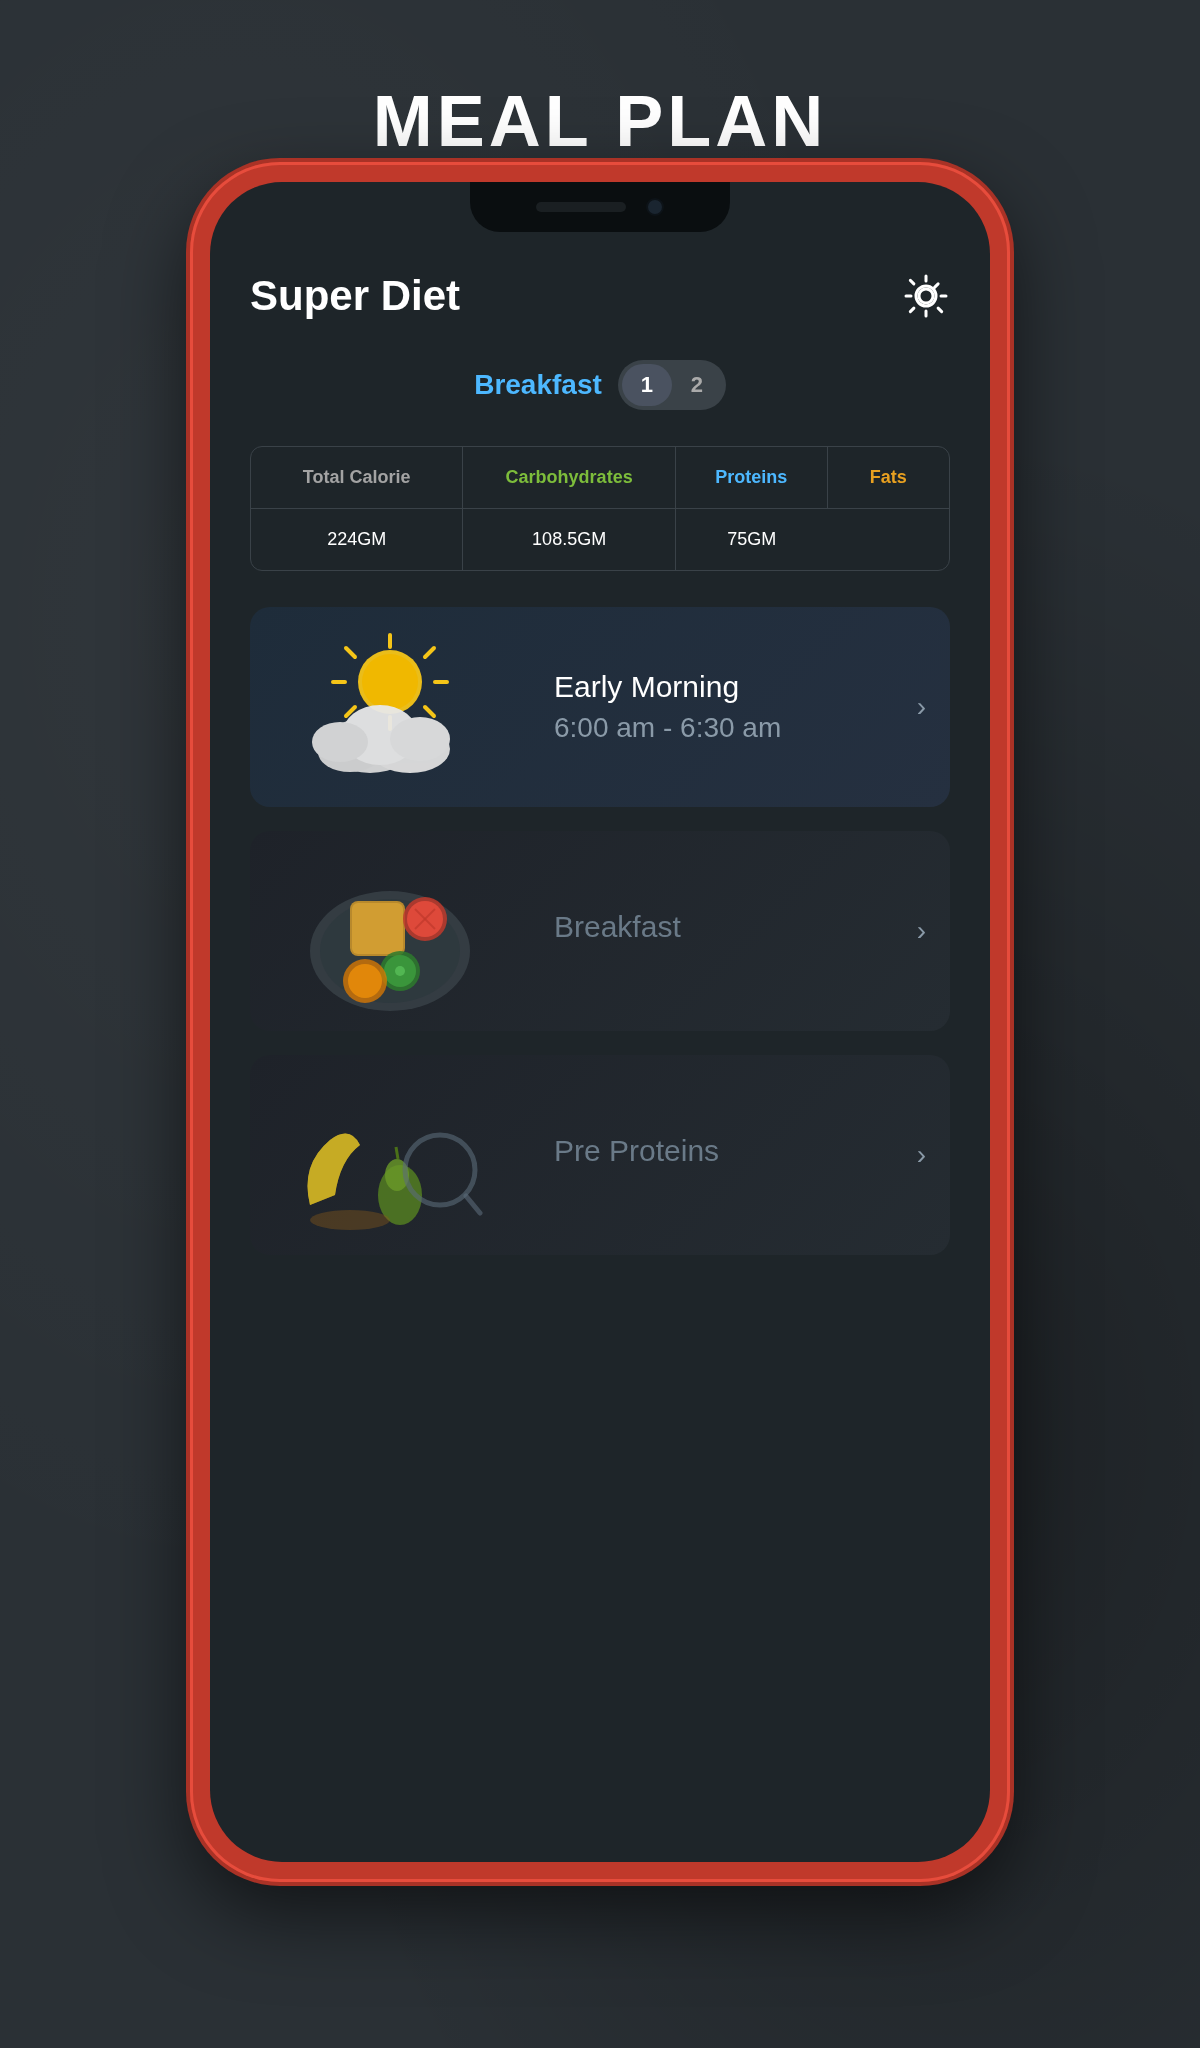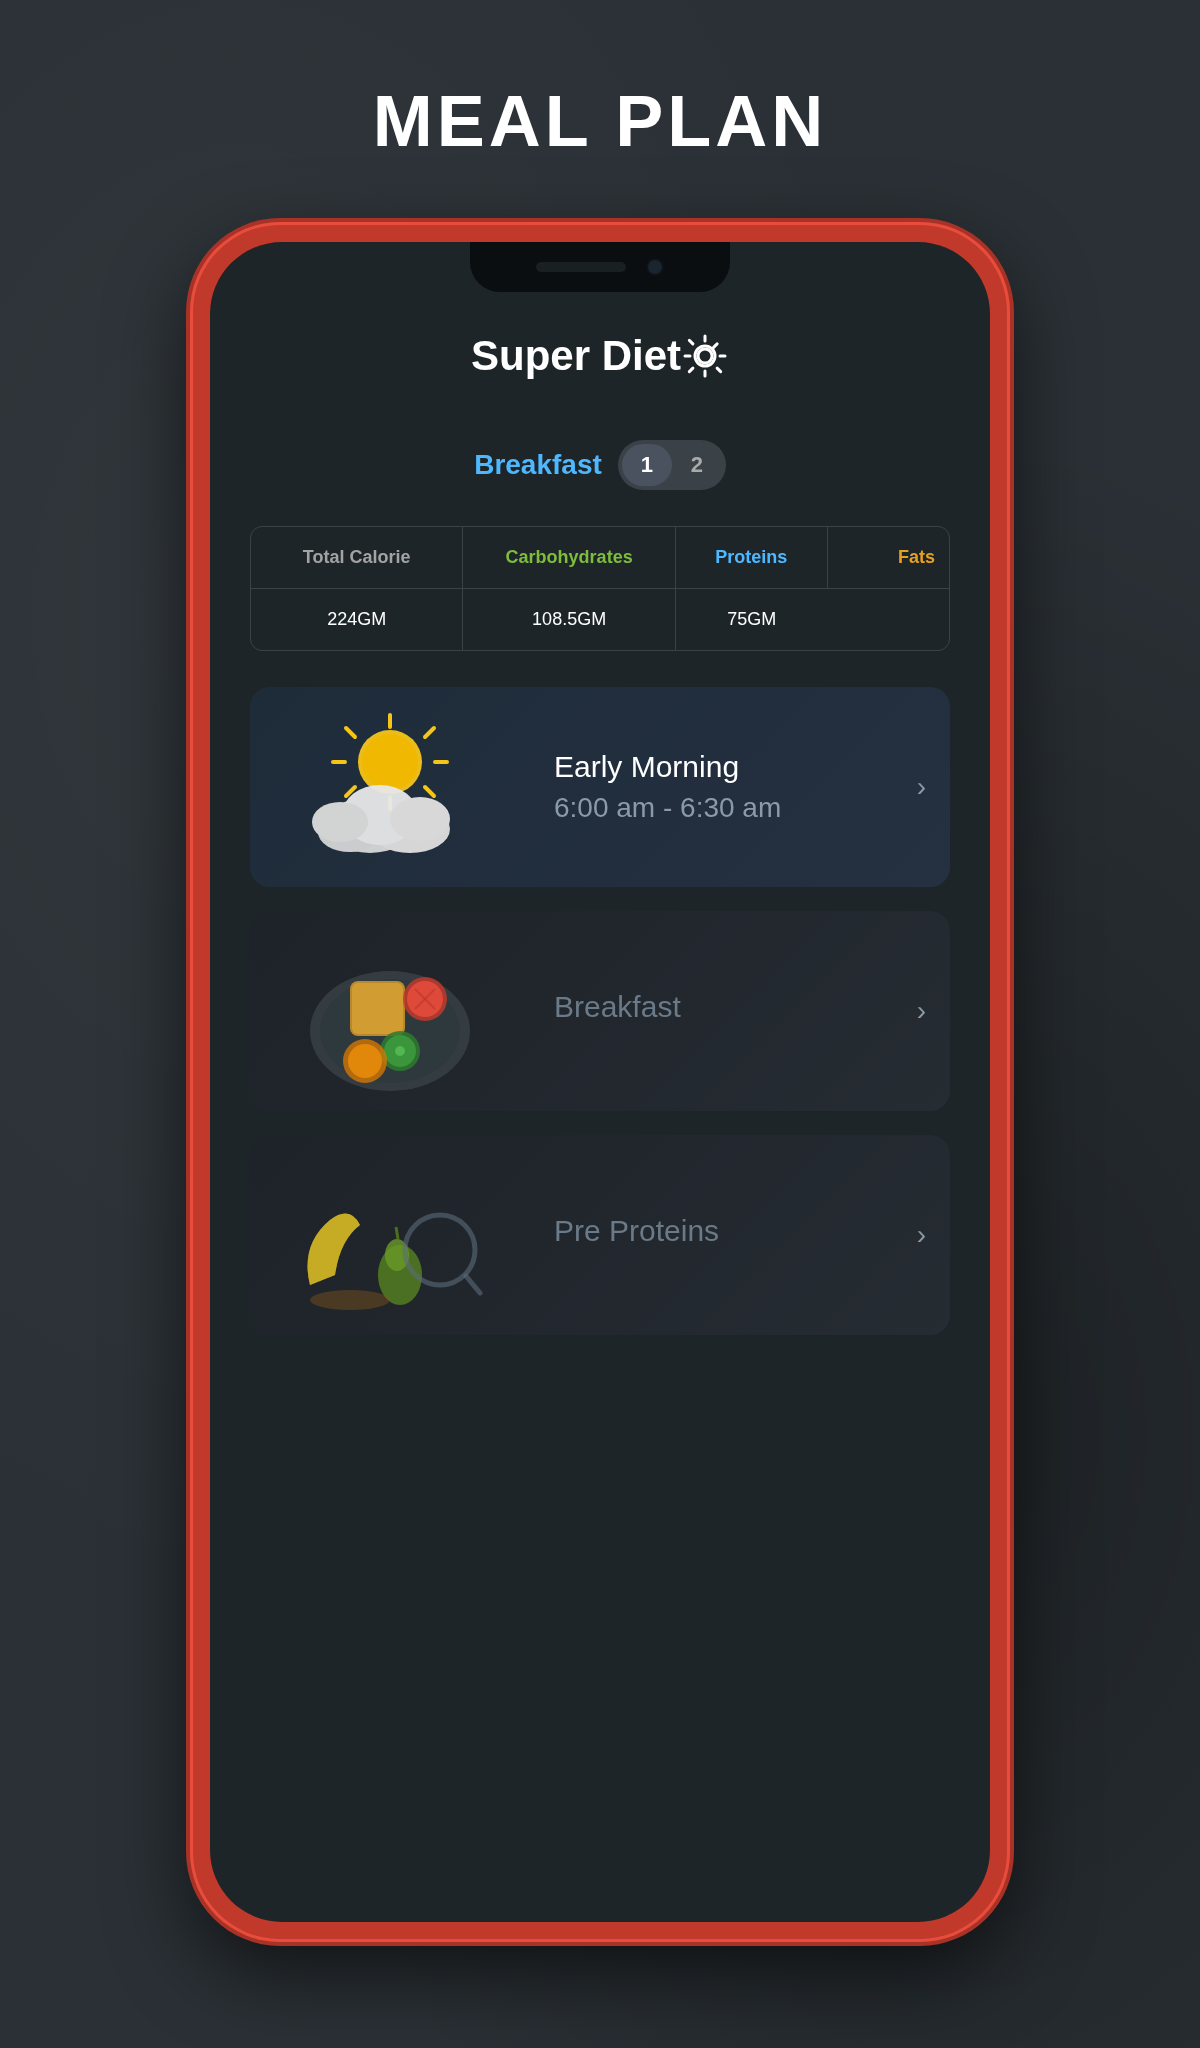--- a/index.html
+++ b/index.html
@@ -18,21 +18,20 @@
       overflow: hidden;
     }
 
     
     .page-title {
       color: #ffffff;
       font-size: 72px;
       font-weight: 900;
       letter-spacing: 4px;
       margin-top: 80px;
-      margin-bottom: 60px;
       text-align: center;
     }
 
     
     .phone-frame {
       width: 820px;
       height: 1720px;
       background: #c0392b;
       border-radius: 90px;
       position: relative;
@@ -88,23 +87,23 @@
     
     .phone-content {
       padding: 70px 40px 40px;
       height: 100%;
       overflow: hidden;
     }
 
     
     .app-header {
       display: flex;
-      justify-content: center;
-      align-items: center;
-      margin-bottom: 60px;
+      justify-content: space-between;
+      align-items: center;
+      margin-bottom: 40px;
       margin-top: 20px;
     }
 
     .app-title {
       color: #ffffff;
       font-size: 42px;
       font-weight: 700;
     }
 
     .settings-icon {
@@ -178,21 +177,21 @@
       border-right: 1.5px solid #3a4248;
     }
 
     .nutrition-header-cell:last-child {
       border-right: none;
     }
 
     .nutrition-header-cell.yellow { color: #a3a3a3; }
     .nutrition-header-cell.green { color: #7dbd3b; }
     .nutrition-header-cell.cyan { color: #4db8ff; }
-    .nutrition-header-cell.orange { color: #e8a020; text-align: right; }
+    .nutrition-header-cell.orange { color: #e8a020; }
 
     .nutrition-values {
       display: grid;
       grid-template-columns: 1.4fr 1.4fr 1fr 0.8fr;
     }
 
     .nutrition-value-cell {
       padding: 20px 14px;
       font-size: 18px;
       font-weight: 500;

